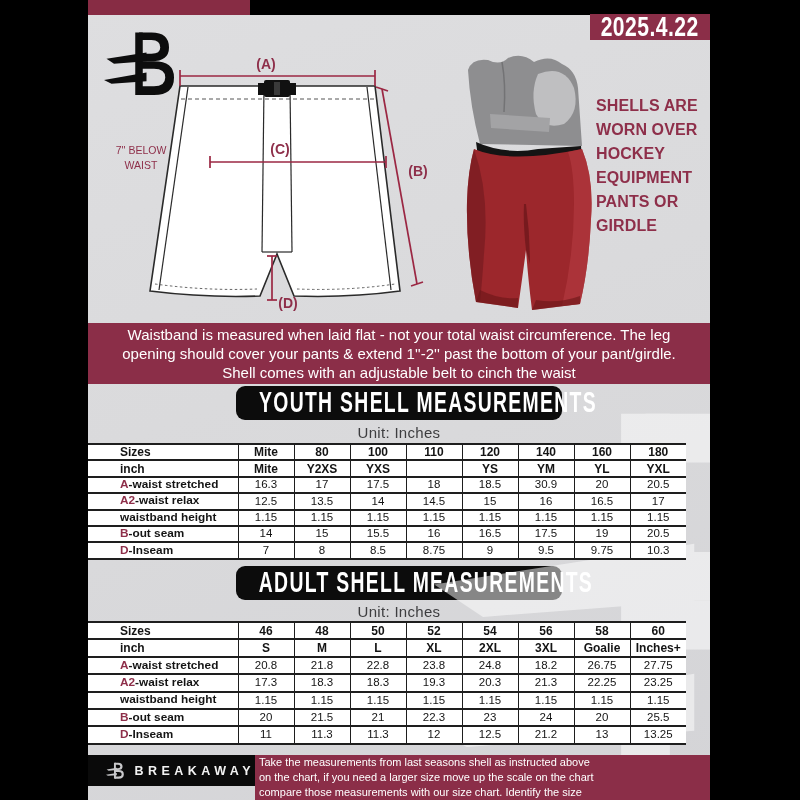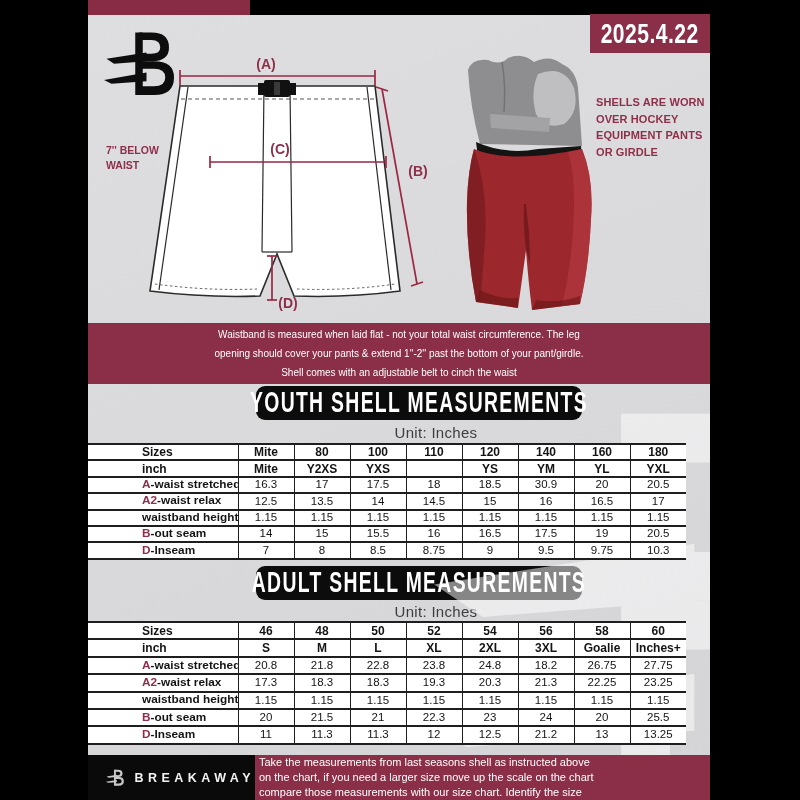--- a/index.html
+++ b/index.html
@@ -20,76 +20,76 @@
   .title-bar{
     position:absolute;left:95px;top:17px;width:407px;height:36px;background:#fff;
     border:1px solid #9a9aa0;box-shadow:0 3px 5px rgba(0,0,0,.28);
     display:flex;align-items:center;
   }
   .title-bar .ttl{
     display:inline-block;margin-left:22px;font-size:21px;font-weight:700;color:#1c1c1c;
     letter-spacing:.2px;transform:scale(.94,1.12);transform-origin:left center;white-space:nowrap;
   }
   .date-box{
-    position:absolute;left:502px;top:14px;width:120px;height:39px;background:#8B2E48;
+    position:absolute;left:502px;top:14px;width:120px;height:26px;background:#8B2E48;
     display:flex;align-items:center;justify-content:center;
   }
   .date-box .dt{
     display:inline-block;font-size:24px;font-weight:700;color:#fff;letter-spacing:.5px;
     transform:scale(.88,1.18);white-space:nowrap;
   }
   
   .shorts-svg{position:absolute;left:40px;top:56px;}
   .below-waist{
-    position:absolute;left:18px;top:143px;width:70px;text-align:left;
-    font-size:10.5px;font-weight:700;color:#8E2F4A;line-height:1.45;
+    position:absolute;left:18px;top:143px;width:70px;text-align:center;
+    font-size:10.5px;font-weight:400;color:#8E2F4A;line-height:1.45;
   }
   .pants-svg{position:absolute;left:362px;top:54px;}
   .photo-caption{
     position:absolute;left:508px;top:94px;width:112px;
-    font-size:11px;font-weight:700;color:#8E2F4A;line-height:1.5;letter-spacing:.1px;
+    font-size:16px;font-weight:700;color:#8E2F4A;line-height:1.5;letter-spacing:.1px;
   }
   
   .info-banner{
     position:absolute;left:0;top:323px;width:622px;height:61px;background:#8B2E48;
-    color:#fff;text-align:center;font-size:10px;line-height:19px;padding-top:0;
+    color:#fff;text-align:center;font-size:15px;line-height:19px;padding-top:0;
     display:flex;flex-direction:column;justify-content:center;
   }
   
   .sec-banner{
     position:absolute;left:calc(50% - 163px);width:326px;height:34px;background:#0c0c0c;
-    border-radius:9px;display:flex;align-items:center;justify-content:center;margin-left:20px;
+    border-radius:9px;display:flex;align-items:center;
   }
   .sec-banner .st{
     display:inline-block;color:#fff;font-size:22px;font-weight:700;letter-spacing:1.5px;
     transform:scale(.88,1.3);white-space:nowrap;
   }
   .unit-line{
     position:absolute;left:0;width:622px;text-align:center;
-    font-size:15px;color:#3d3d3f;letter-spacing:.3px;padding-left:37px;
+    font-size:15px;color:#3d3d3f;letter-spacing:.3px;
   }
   
   table.meas{
     position:absolute;left:0;border-collapse:collapse;table-layout:fixed;width:598px;
     background:transparent;z-index:2;
   }
   table.meas td{
     border-top:2px solid #1e1e1e;border-bottom:2px solid #1e1e1e;
     background:#fff;text-align:center;vertical-align:middle;
     font-size:11.5px;color:#141414;padding:0;line-height:1;overflow:hidden;white-space:nowrap;
   }
   table.meas td + td{border-left:1.4px solid #1e1e1e;}
-  table.meas td.lbl{text-align:left;padding-left:54px;font-weight:700;font-size:11.8px;}
+  table.meas td.lbl{text-align:left;padding-left:32px;font-weight:700;font-size:11.8px;}
   table.meas td.hdr{font-weight:700;font-size:12px;}
   table.meas .pfx{color:#8E2F4A;}
   table.youth td{height:14.4px;}
   table.adult td{height:15.4px;}
   
   .footer-black{
-    position:absolute;left:0;top:755px;width:167px;height:45px;background:#0a0a0a;
+    position:absolute;left:0;top:755px;width:167px;height:31px;background:#0a0a0a;
     display:flex;align-items:center;z-index:3;
   }
   .footer-black .fb-logo{margin-left:18px;}
   .footer-black .fb-brand{
     color:#f2f2f2;font-size:12.5px;font-weight:700;letter-spacing:4.5px;margin-left:8px;white-space:nowrap;
   }
   .footer-maroon{
     position:absolute;left:167px;top:755px;width:455px;height:45px;background:#8B2E48;z-index:3;
     color:#fff;font-size:11px;line-height:15.2px;
     display:flex;flex-direction:column;justify-content:center;padding-left:4px;box-sizing:border-box;

